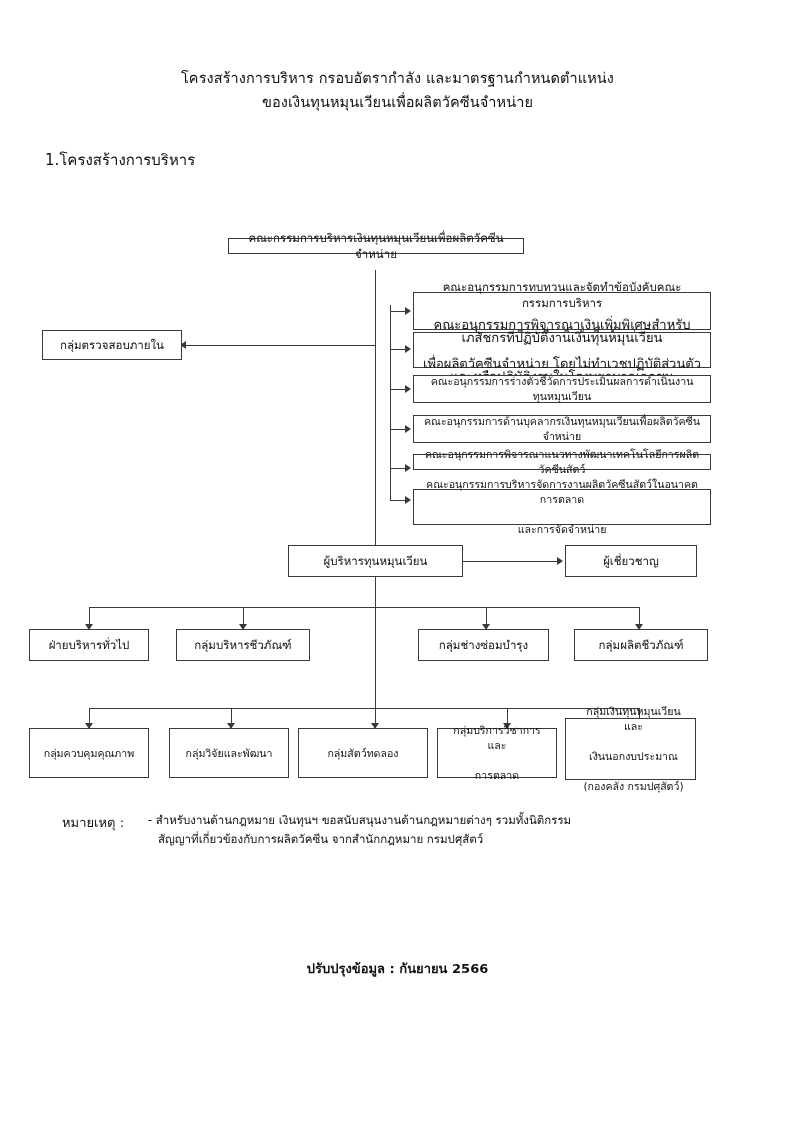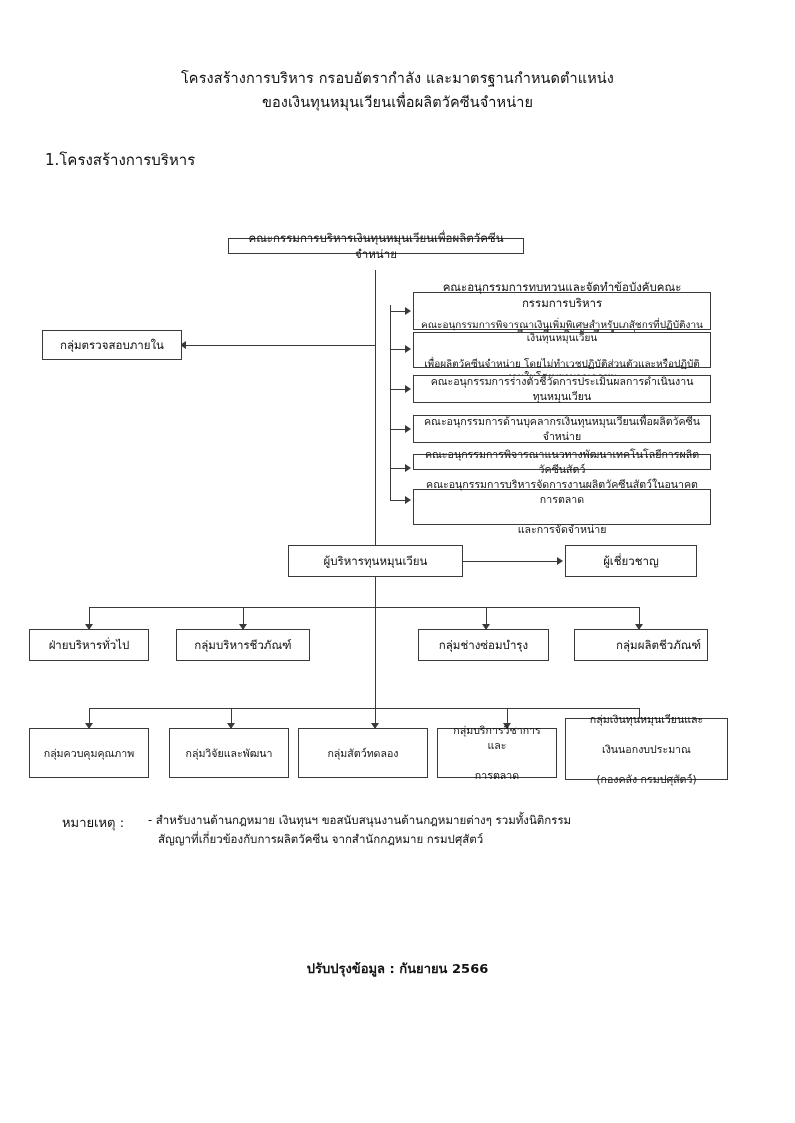--- a/index.html
+++ b/index.html
@@ -48,21 +48,21 @@
     display: flex;
     align-items: center;
     justify-content: center;
     text-align: center;
     padding: 2px 6px;
     font-size: 11.5px;
     line-height: 16px;
     z-index: 3;
   }
   .box span { display: block; width: 100%; }
-  .box.tiny { font-size: 10px; line-height: 13px; }
+  .box.tiny { font-size: 13px; line-height: 13px; }
   .box.small { font-size: 10.6px; line-height: 15px; }
 
   
   .ln {
     position: absolute;
     background: #3a3a3a;
     z-index: 1;
   }
   .ln.h { height: 1.2px; }
   .ln.v { width: 1.2px; }
@@ -207,21 +207,21 @@
 
   <div class="box" style="left:29px; top:629px; width:120px; height:32px;">
     <span>ฝ่ายบริหารทั่วไป</span>
   </div>
   <div class="box" style="left:176px; top:629px; width:134px; height:32px;">
     <span>กลุ่มบริหารชีวภัณฑ์</span>
   </div>
   <div class="box" style="left:418px; top:629px; width:131px; height:32px;">
     <span>กลุ่มช่างซ่อมบำรุง</span>
   </div>
-  <div class="box" style="left:574px; top:629px; width:134px; height:32px;text-align:right;">
+  <div class="box" style="left:574px; top:629px; width:134px; height:32px;">
     <span>กลุ่มผลิตชีวภัณฑ์</span>
   </div>
 
   <div class="ln h" style="left:89px; top:708px; width:550px;"></div>
   <div class="ln v" style="left:89px; top:708px; height:20px;"></div>
   <div class="ln v" style="left:231px; top:708px; height:20px;"></div>
   <div class="ln v" style="left:375px; top:708px; height:20px;"></div>
   <div class="ln v" style="left:507px; top:708px; height:20px;"></div>
   <div class="ln v" style="left:639px; top:708px; height:20px;"></div>
   <div class="arrow down" style="left:85px; top:723px;"></div>
@@ -238,21 +238,21 @@
   </div>
   <div class="box small" style="left:298px; top:728px; width:130px; height:50px;">
     <span>กลุ่มสัตว์ทดลอง</span>
   </div>
   <div class="box small" style="left:437px; top:728px; width:120px; height:50px;">
     <span>
       <span>กลุ่มบริการวิชาการและ</span><br>
       <span>การตลาด</span>
     </span>
   </div>
-  <div class="box small" style="left:565px; top:718px; width:163px; height:62px;">
+  <div class="box small" style="left:565px; top:718px; width:131px; height:62px;padding-left:12px;">
     <span>
       <span>กลุ่มเงินทุนหมุนเวียนและ</span><br>
       <span>เงินนอกงบประมาณ</span><br>
       <span>(กองคลัง กรมปศุสัตว์)</span>
     </span>
   </div>
 
   <div class="note-label">หมายเหตุ :</div>
   <div class="note-body">
     <div>- สำหรับงานด้านกฎหมาย เงินทุนฯ ขอสนับสนุนงานด้านกฎหมายต่างๆ รวมทั้งนิติกรรม</div>

